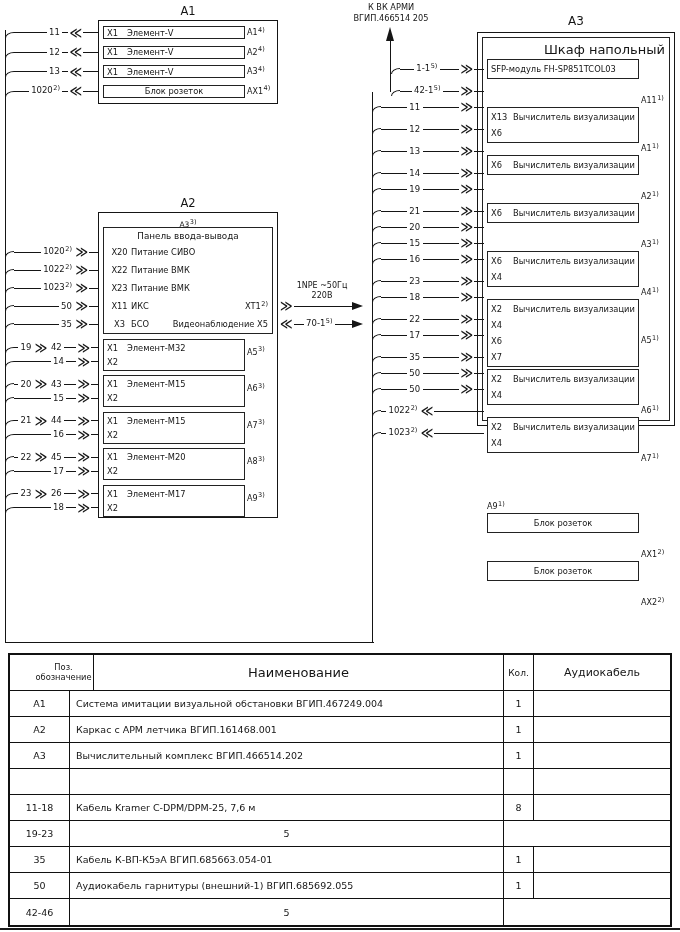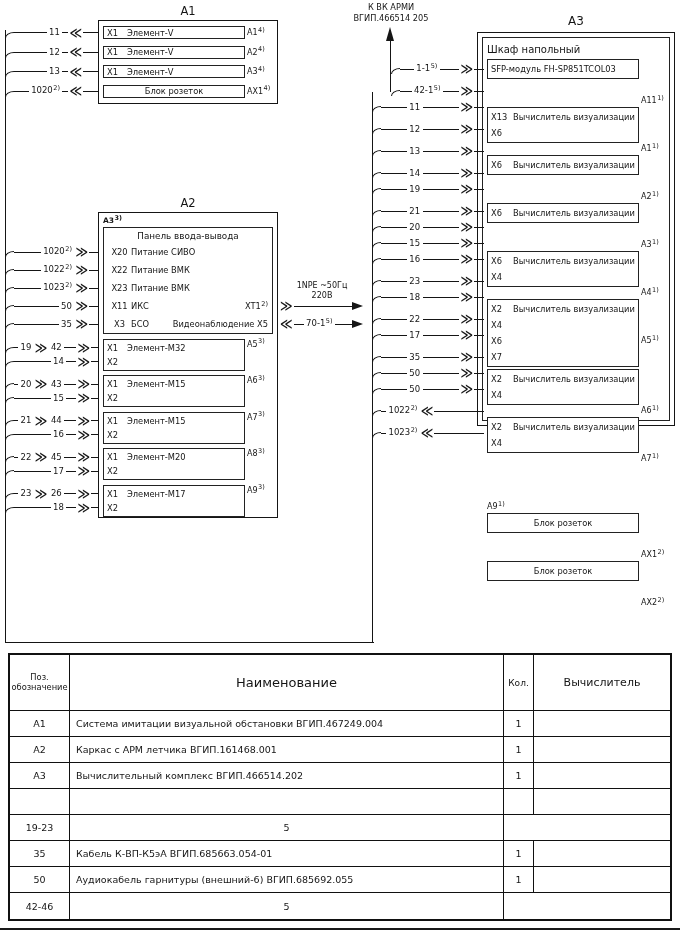--- a/index.html
+++ b/index.html
@@ -28,56 +28,56 @@
   .bbox{position:absolute;border:1.8px solid #151515;background:#fff;}
   #a1-box{left:98px;top:20px;width:180px;height:84px;}
   #a1-rows{display:flex;flex-direction:column;justify-content:space-between;height:100%;padding:5px 4px;}
   .drow{display:flex;align-items:center;gap:2px;}
   .rbox{flex:1;height:13px;border:1.1px solid #222;display:flex;align-items:center;padding:0 3px;font-size:8.3px;white-space:nowrap;background:#fff;}
   .rtag{flex:0 0 26px;font-size:8px;white-space:nowrap;}
   .port{display:inline-block;min-width:20px;}
   .center{justify-content:center;}
 
   #a2-box{left:98px;top:212px;width:180px;height:306px;padding:3px 4px;}
-  #a2-paneltag{font-size:7.5px;height:11px;line-height:10px;font-weight:bold;}
+  #a2-paneltag{text-align:center;font-size:7.5px;height:11px;line-height:18px;}
   #a2-panel{border:1.1px solid #222;}
   #a2-paneltitle{font-size:8.8px;text-align:center;height:15px;line-height:16px;}
   .prow{height:18px;display:flex;align-items:center;justify-content:space-between;padding:0 4px;font-size:8.3px;white-space:nowrap;}
   .prow .port{min-width:23px;}
   .pleft{display:flex;align-items:center;text-align:center;}
   .pright{font-size:8.3px;}
   .egroup{display:flex;gap:2px;margin-top:4.5px;align-items:flex-start;}
   .ebox{flex:1;border:1.1px solid #222;padding:1px 0;background:#fff;}
   .eline{height:14px;display:flex;align-items:center;padding:0 3px;font-size:8.3px;white-space:nowrap;}
-  .egroup .rtag{padding-top:1px;}
+  .egroup .rtag{padding-top:1px;margin-top:8px;}
 
   #a3-box{left:477px;top:32px;width:198px;height:394px;padding:4px;}
   #a3-inner{border:1.1px solid #222;height:100%;padding:3px 4px;}
-  #a3-innertitle{font-size:10px;text-align:left;height:16px;line-height:17px;}
+  #a3-innertitle{font-size:13px;text-align:right;height:16px;line-height:17px;}
   .a3row{display:flex;gap:2px;margin-top:2px;align-items:flex-start;}
   .a3box{flex:1;border:1.1px solid #222;padding:1px 0;background:#fff;}
   .a3line{height:16px;display:flex;align-items:center;padding:0 3px;font-size:8.3px;white-space:nowrap;}
   .a3line .port{min-width:22px;}
   .a3row .rtag{flex:0 0 24px;padding-top:1px;margin-top:36px;}
 
   
   .wire{position:absolute;height:14px;display:flex;align-items:center;}
   .wseg{height:0;border-top:1.25px solid #151515;}
   .whook{flex:0 0 9px;width:9px;height:6px;border-top:1.25px solid #151515;border-left:1.25px solid #151515;
          border-top-left-radius:9px 6px;align-self:flex-start;margin-top:6.4px;}
   .wlab{font-size:8.5px;line-height:13px;padding:0 2.5px;white-space:nowrap;}
   .wchev{font-size:12px;line-height:14px;transform:scaleY(1.3);padding:0 1px;}
   .warr{display:inline-block;flex:0 0 auto;width:0;height:0;border-left:11px solid #151515;
         border-top:4.5px solid transparent;border-bottom:4.5px solid transparent;}
   .sup{font-size:6.5px;position:relative;top:-3.5px;margin-left:0.5px;}
   .plabel{position:absolute;width:76px;text-align:center;font-size:8px;line-height:1.3;}
 
   
   #table{position:absolute;left:8px;top:653px;width:664px;border:2px solid #111;background:#fff;}
-  .thead{display:grid;grid-template-columns:60px 1fr 30px 136px;height:56px;border-bottom:1.6px solid #111;}
+  .thead{display:grid;grid-template-columns:60px 1fr 30px 136px;height:36px;border-bottom:1.6px solid #111;padding-left:24px;}
   .th{border-right:1.6px solid #111;display:flex;flex-direction:column;align-items:center;justify-content:center;text-align:center;}
   .th:last-child{border-right:none;}
   .th0{font-size:8.3px;line-height:1.2;}
   .th1{font-size:13px;}
   .th2{font-size:9px;}
   .th3{font-size:11px;}
   .trow{display:grid;grid-template-columns:60px 1fr 30px 136px;height:26px;border-bottom:1.4px solid #111;}
   .trow:last-child{border-bottom:none;}
   .td{border-right:1.4px solid #111;display:flex;align-items:center;overflow:hidden;white-space:nowrap;}
   .td0{justify-content:center;font-size:9.5px;}
@@ -360,21 +360,21 @@
   </div>
 
   <div id="table">
     <div class="thead">
       <div class="th th0">
         <div>Поз.</div>
         <div>обозначение</div>
       </div>
       <div class="th th1">Наименование</div>
       <div class="th th2">Кол.</div>
-      <div class="th th3">Вычислитель</div>
+      <div class="th th3">Аудиокабель</div>
     </div>
     <div id="trows">
         <div class="trow">
           <div class="td td0">A1</div>
           <div class="td td1">Система имитации визуальной обстановки ВГИП.467249.004</div>
           <div class="td td2">1</div>
           <div class="td td3"></div>
         </div>
         <div class="trow">
           <div class="td td0">A2</div>
@@ -388,32 +388,38 @@
           <div class="td td2">1</div>
           <div class="td td3"></div>
         </div>
         <div class="trow">
           <div class="td td0"></div>
           <div class="td td1"></div>
           <div class="td td2"></div>
           <div class="td td3"></div>
         </div>
         <div class="trow">
+          <div class="td td0">11-18</div>
+          <div class="td td1">Кабель Kramer C-DPM/DPM-25, 7,6 м</div>
+          <div class="td td2">8</div>
+          <div class="td td3"></div>
+        </div>
+        <div class="trow">
           <div class="td td0">19-23</div>
           <div class="td td2">5</div>
           <div class="td td3"></div>
         </div>
         <div class="trow">
           <div class="td td0">35</div>
           <div class="td td1">Кабель К-ВП-К5эА ВГИП.685663.054-01</div>
           <div class="td td2">1</div>
         </div>
         <div class="trow">
           <div class="td td0">50</div>
-          <div class="td td1">Аудиокабель гарнитуры (внешний-6) ВГИП.685692.055</div>
+          <div class="td td1">Аудиокабель гарнитуры (внешний-1) ВГИП.685692.055</div>
           <div class="td td2">1</div>
           <div class="td td3"></div>
         </div>
         <div class="trow">
           <div class="td td0">42-46</div>
           <div class="td td2">5</div>
           <div class="td td3"></div>
         </div>
       </div>
   </div>

